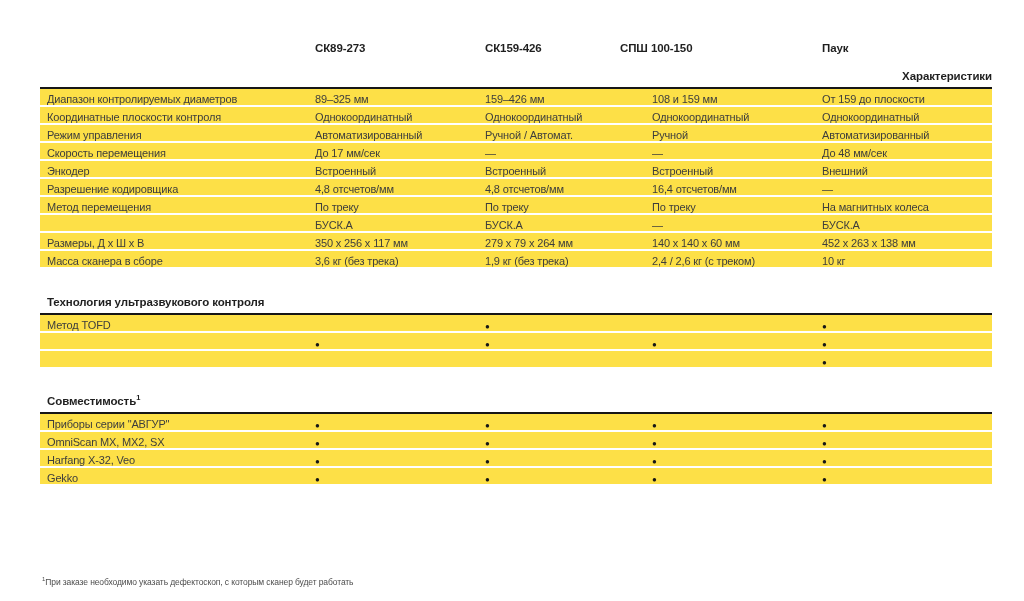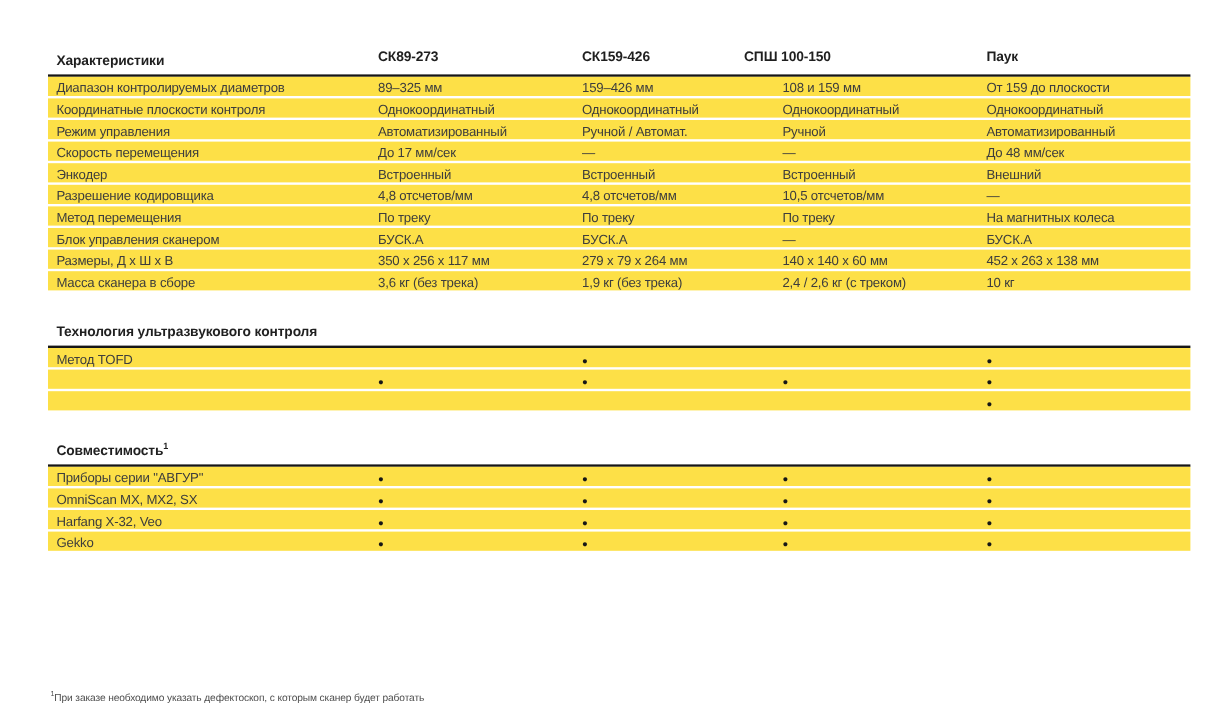--- a/index.html
+++ b/index.html
@@ -11,21 +11,21 @@
   .page{position:relative;width:1024px;height:601px;background:#fff;overflow:hidden;}
   .table-wrap{position:absolute;left:40px;top:0;width:952px;}
 
   .col-header{
     position:absolute;top:26px;
     font-size:11.5px;font-weight:700;color:#1f1f1f;
     letter-spacing:-0.1px;white-space:nowrap;margin-top:16px;
   }
 
   .section{display:block;}
-  .section-0{padding-top:45px;}
+  .section-0{padding-top:70px;text-align:right;}
   .section-1{padding-top:29px;}
   .section-2{padding-top:28px;}
 
   .section-title{
     font-size:11.5px;font-weight:700;color:#1f1f1f;
     height:13px;line-height:13px;margin:0 0 4px 0;
     padding-left:7px;letter-spacing:-0.1px;white-space:nowrap;
   }
   .section-title sup{font-size:7.5px;line-height:0;}
 
@@ -98,32 +98,31 @@
               <span class="row-label">Энкодер</span>
               <span class="cell c0">Встроенный</span>
               <span class="cell c1">Встроенный</span>
               <span class="cell c2">Встроенный</span>
               <span class="cell c3">Внешний</span>
             </div>
             <div class="row">
               <span class="row-label">Разрешение кодировщика</span>
               <span class="cell c0">4,8 отсчетов/мм</span>
               <span class="cell c1">4,8 отсчетов/мм</span>
-              <span class="cell c2">10,5 отсчетов/мм</span>
+              <span class="cell c2">16,4 отсчетов/мм</span>
               <span class="cell c3">—</span>
             </div>
             <div class="row">
               <span class="row-label">Метод перемещения</span>
               <span class="cell c0">По треку</span>
               <span class="cell c1">По треку</span>
               <span class="cell c2">По треку</span>
               <span class="cell c3">На магнитных колеса</span>
             </div>
             <div class="row">
-              <span class="row-label">Блок управления сканером</span>
               <span class="cell c0">БУСК.А</span>
               <span class="cell c1">БУСК.А</span>
               <span class="cell c2">—</span>
               <span class="cell c3">БУСК.А</span>
             </div>
             <div class="row">
               <span class="row-label">Размеры, Д х Ш х В</span>
               <span class="cell c0">350 x 256 x 117 мм</span>
               <span class="cell c1">279 x 79 x 264 мм</span>
               <span class="cell c2">140 x 140 x 60 мм</span>

